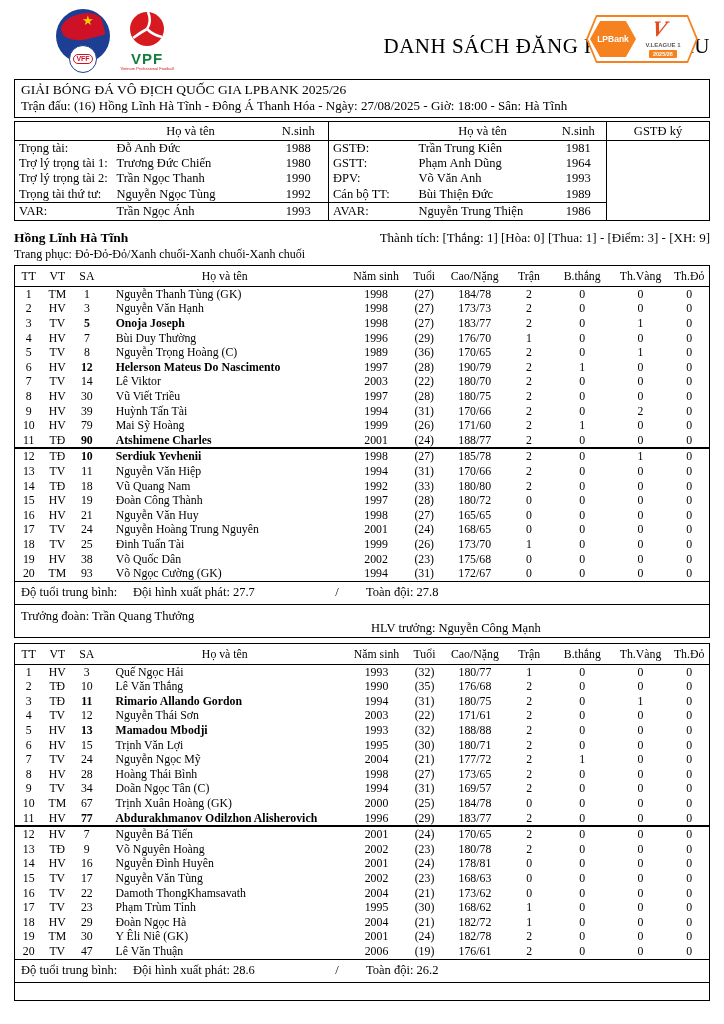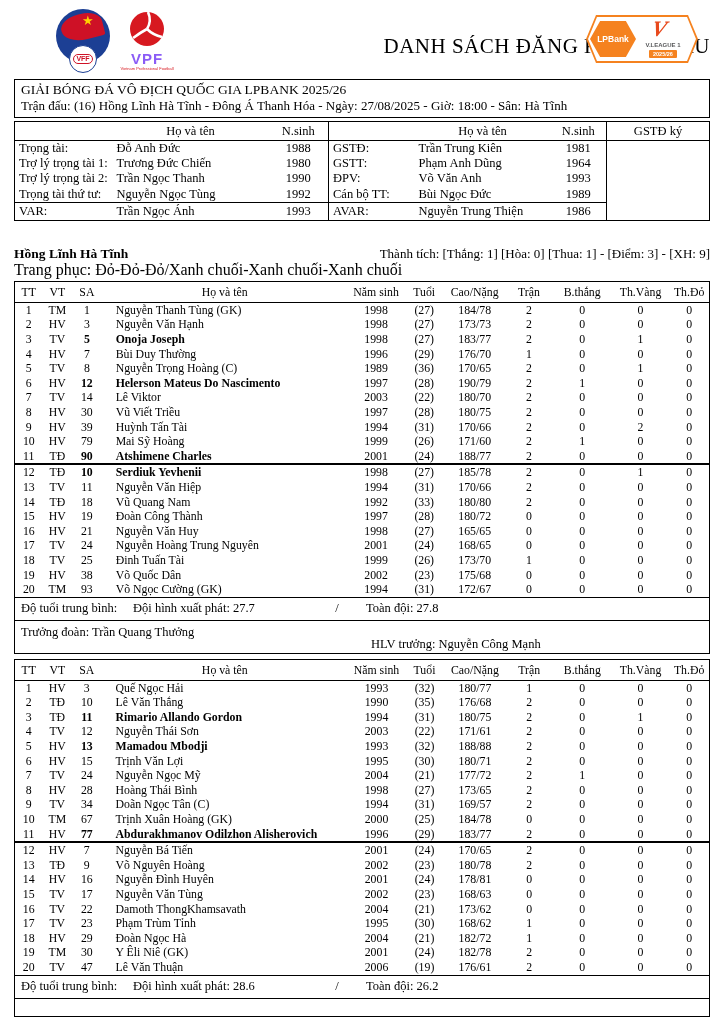--- a/index.html
+++ b/index.html
@@ -13,21 +13,21 @@
   .title{text-align:right;padding-top:26px;font-size:21px;letter-spacing:.5px;}
   
   .vff{position:absolute;left:40px;top:1px;width:58px;height:64px;}
   .vff .circle{width:54px;height:54px;border-radius:50%;background:#1C3F94;position:relative;overflow:hidden;margin:0 auto;}
   .vff .circle::before{content:"";position:absolute;left:5px;top:5px;width:42px;height:26px;background:#CE1126;border-radius:60% 60% 10% 70%;transform:rotate(-14deg);}
   .vff .star{position:absolute;left:28px;top:5px;color:#FFD100;font-size:13px;line-height:13px;}
   .vff .ball{position:absolute;left:15px;bottom:0;width:28px;height:28px;border-radius:50%;background:#fff;border:1.5px solid #1C3F94;box-sizing:border-box;display:flex;align-items:center;justify-content:center;}
   .vff .ball span{font:bold 7px "Liberation Sans",sans-serif;color:#CE1126;background:#fff;border:1px solid #CE1126;border-radius:6px;padding:0 2px;line-height:8px;}
   
   .vpf{position:absolute;left:104px;top:3px;width:58px;text-align:center;}
-  .vpf .txt{font:bold 15px "Liberation Sans",sans-serif;color:#8b5cf6;letter-spacing:1px;line-height:15px;}
+  .vpf .txt{font:bold 15px "Liberation Sans",sans-serif;color:#15803d;letter-spacing:1px;line-height:15px;}
   .vpf .sub{font:4px "Liberation Sans",sans-serif;color:#D71920;line-height:5px;}
   
   .badge{position:absolute;right:12px;top:7px;width:112px;height:48px;}
   .badge .hex-outer{position:absolute;inset:0;background:#F5821F;clip-path:polygon(10px 0,102px 0,112px 24px,102px 48px,10px 48px,0 24px);}
   .badge .hex-inner{position:absolute;left:2px;top:2px;width:108px;height:44px;background:#fff;clip-path:polygon(9px 0,99px 0,108px 22px,99px 44px,9px 44px,0 22px);}
   .badge .lp{position:absolute;left:4px;top:6px;width:46px;height:36px;background:#F5821F;clip-path:polygon(22% 0,78% 0,100% 50%,78% 100%,22% 100%,0 50%);color:#fff;display:flex;align-items:center;justify-content:center;font:bold 8.5px "Liberation Sans",sans-serif;}
   .badge .vmark{position:absolute;left:66px;top:1px;font:italic bold 22px "Liberation Serif",serif;color:#E8491D;transform:skewX(-12deg);}
   .badge .vl{position:absolute;left:54px;top:27px;width:46px;text-align:center;font:bold 6px "Liberation Sans",sans-serif;color:#58595B;}
   .badge .season{position:absolute;left:63px;top:35px;background:#F5821F;color:#fff;font:bold 5.5px "Liberation Sans",sans-serif;padding:1px 4px;border-radius:1px;}
   
@@ -35,24 +35,24 @@
   .info .l1{font-size:13.5px;line-height:17px;}
   .info .l2{font-size:13px;line-height:16px;}
   
   table.officials{width:100%;border-collapse:collapse;border:1.5px solid #000;margin-top:3px;font-size:12.5px;}
   table.officials th{font-weight:normal;border-bottom:1.2px solid #000;text-align:center;padding:1px 4px;line-height:16px;}
   table.officials td{padding:0 4px;line-height:15.2px;vertical-align:top;}
   table.officials .div-l{border-left:1.2px solid #000;}
   table.officials tr.var td{border-top:1.2px solid #000;line-height:17px;}
   table.officials td.born,table.officials th.born{text-align:center;}
   
-  .team-head{display:flex;justify-content:space-between;margin-top:25px;align-items:baseline;}
+  .team-head{display:flex;justify-content:space-between;margin-top:9px;align-items:baseline;}
   .team-name{font-weight:bold;font-size:13.5px;}
   .team-record{font-size:13px;}
-  .team-kit{font-size:16px;line-height:16px;}
+  .team-kit{font-size:12px;line-height:16px;}
   .team-table{border:1.5px solid #000;margin-top:3px;}
   table.players{width:100%;border-collapse:collapse;font-size:11.8px;}
   table.players th{font-weight:normal;border-bottom:1.2px solid #000;padding:3px 0 2px;text-align:center;font-size:11.8px;}
   table.players td{text-align:center;line-height:14.6px;padding:0;}
   table.players td.c-name{text-align:left;padding-left:14px;}
   table.players tr.subs-start td{border-top:2px solid #000;}
   .c-tt{width:28px}.c-vt{width:30px}.c-sa{width:30px}.c-name{width:238px}.c-born{width:58px}
   .c-age{width:40px}.c-hw{width:62px}.c-tran{width:48px}.c-bt{width:60px}.c-yc{width:58px}.c-rc{width:40px}
   .b{font-weight:bold;}
   .avg-row{border-top:1.5px solid #000;font-size:12.5px;padding:3px 6px 4px;display:flex;}
@@ -145,21 +145,21 @@
       <td class="born">1990</td>
       <td class="div-l">ĐPV:</td>
       <td>Võ Văn Anh</td>
       <td class="born">1993</td>
     </tr>
     <tr>
       <td>Trọng tài thứ tư:</td>
       <td>Nguyễn Ngọc Tùng</td>
       <td class="born">1992</td>
       <td class="div-l">Cán bộ TT:</td>
-      <td>Bùi Ngọc Đức</td>
+      <td>Bùi Thiện Đức</td>
       <td class="born">1989</td>
     </tr>
     <tr class="var">
       <td>VAR:</td>
       <td>Trần Ngọc Ánh</td>
       <td class="born">1993</td>
       <td class="div-l">AVAR:</td>
       <td>Nguyễn Trung Thiện</td>
       <td class="born">1986</td>
     </tr>

